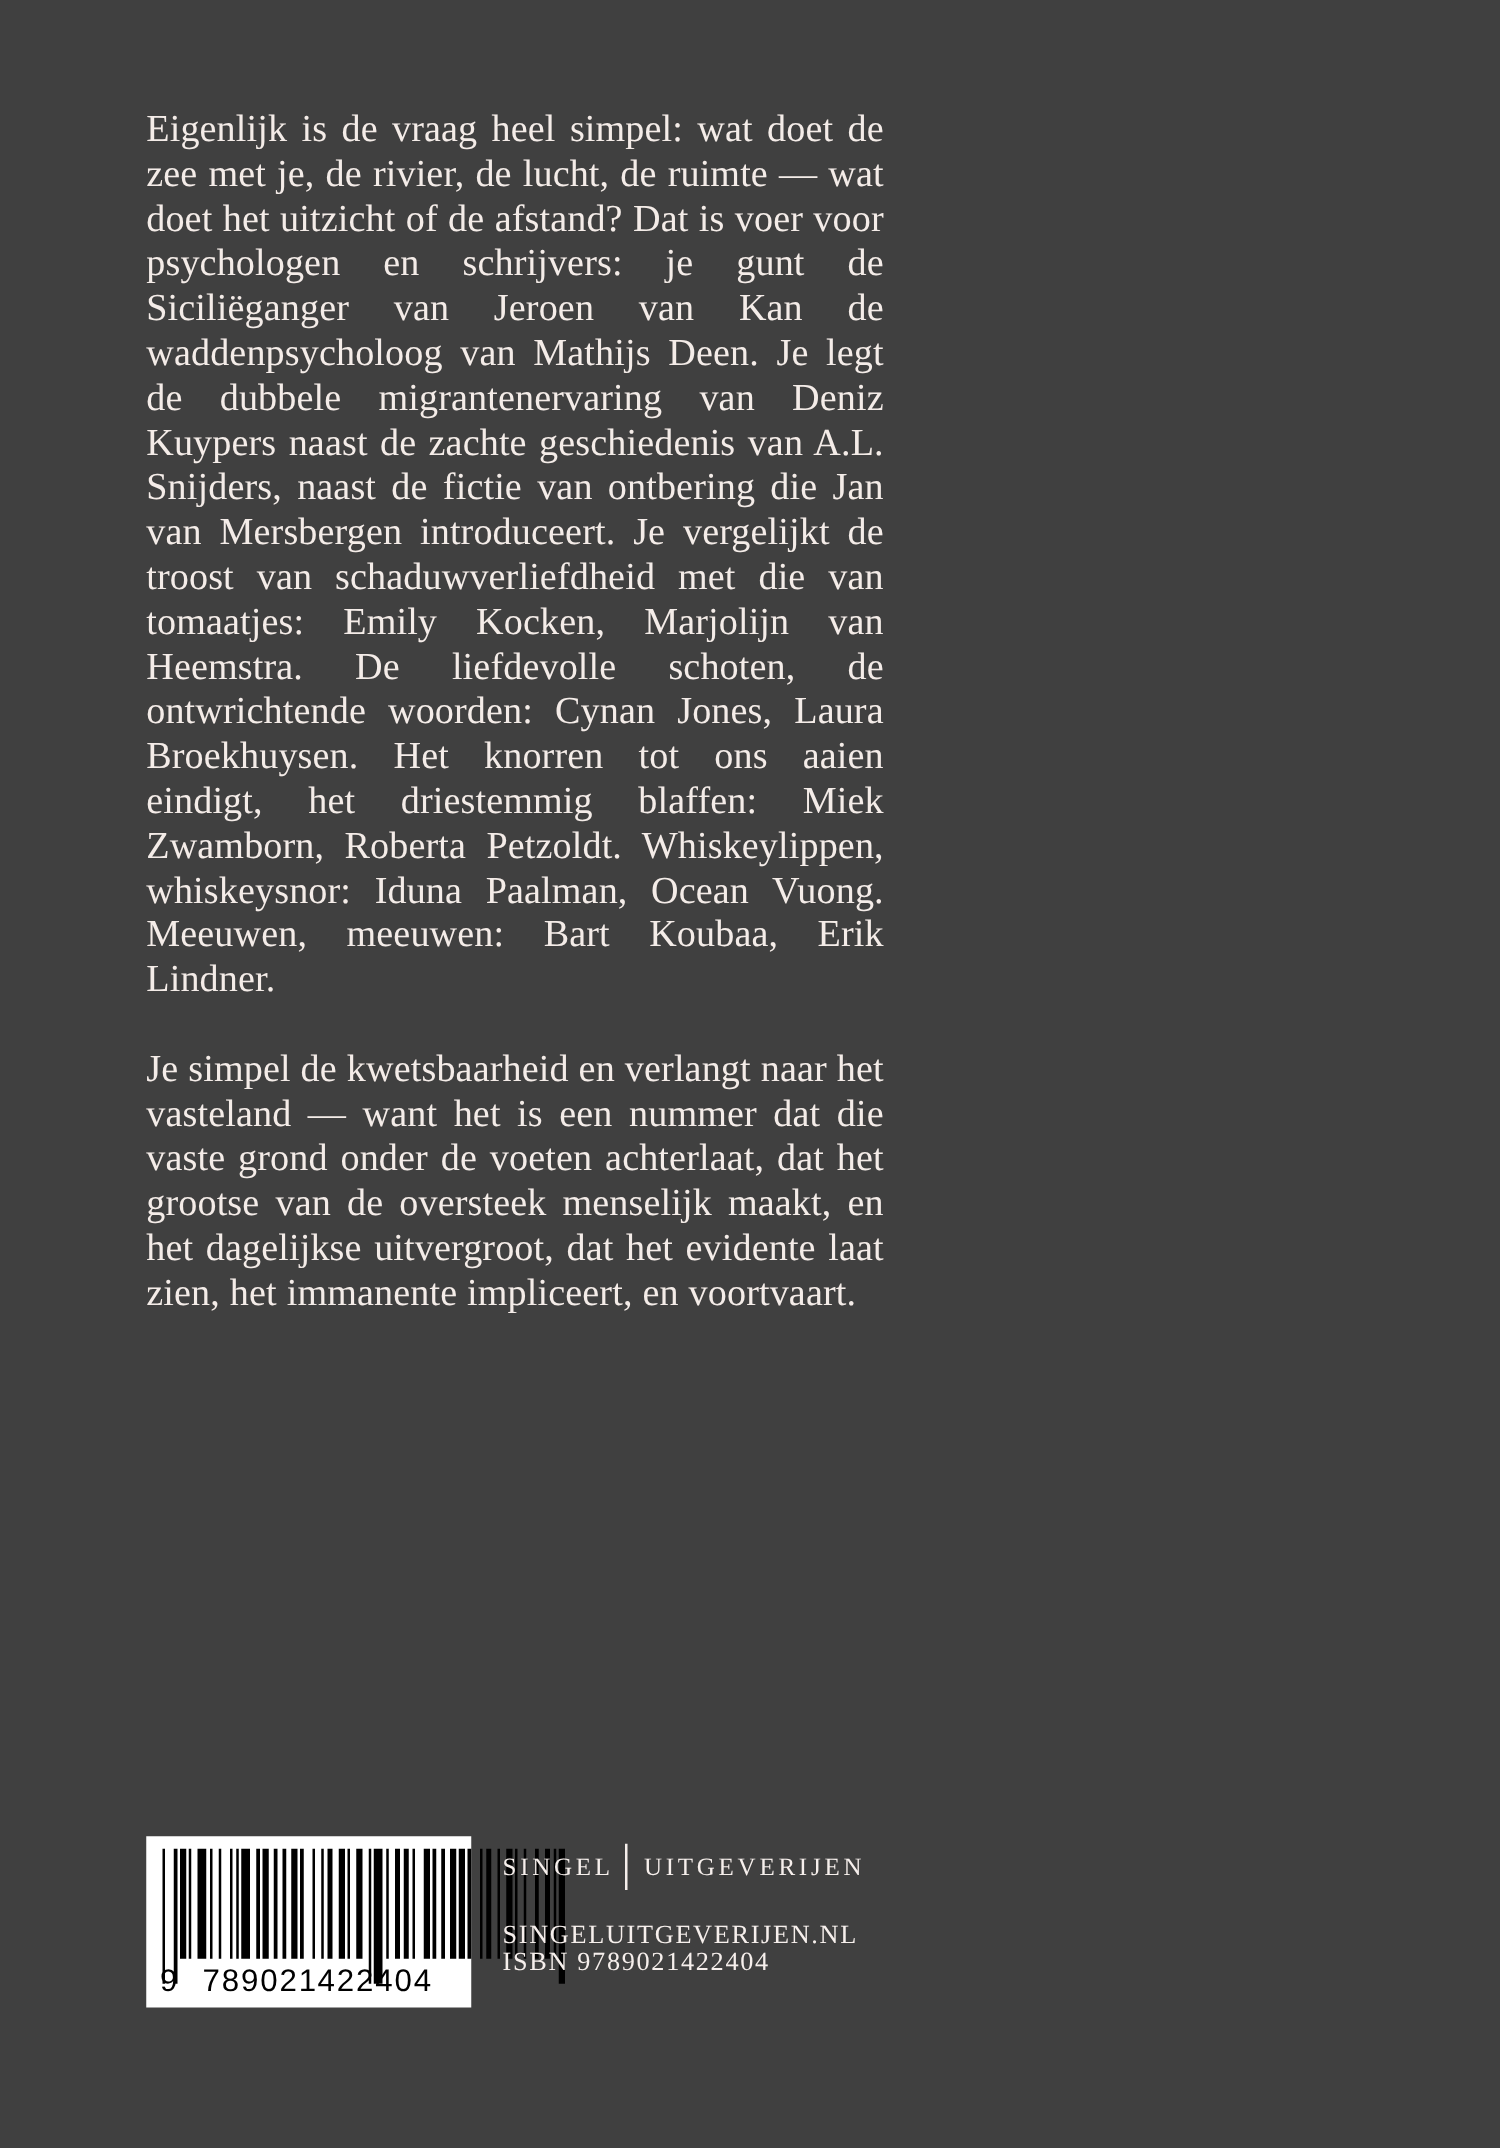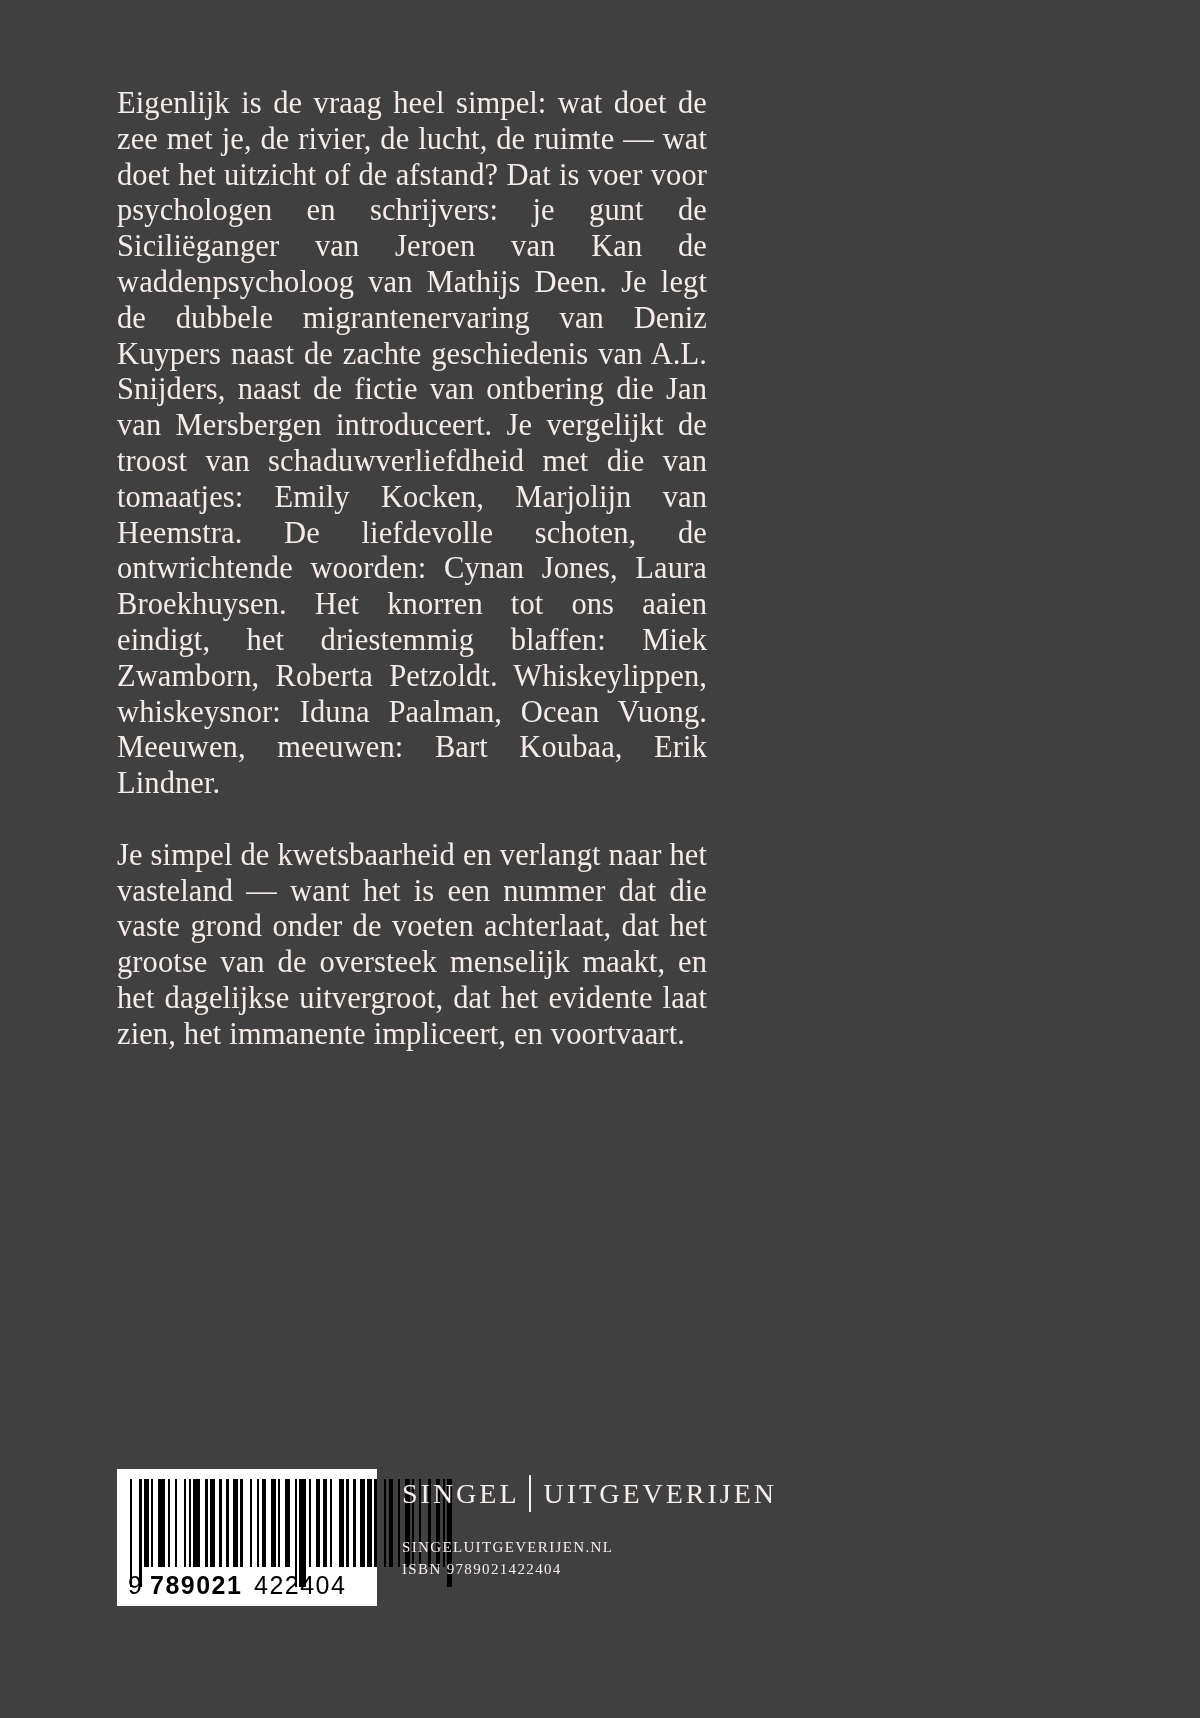--- a/index.html
+++ b/index.html
@@ -92,60 +92,59 @@
     color: #000;
     letter-spacing: 1.5px;
   }
   .barcode-digits .d-left {
     position: absolute;
     left: -2px;
     top: 4px;
   }
   .barcode-digits .d-mid {
     position: absolute;
-    left: 20px;
+    left: 32px;
     top: 4px;
-    font-weight: bold;
   }
   .barcode-digits .d-right {
     position: absolute;
     left: 124px;
     top: 4px;
   }
 
   .publisher {
     position: absolute;
     left: 285px;
     top: 6px;
     width: 360px;
   }
 
   .pub-logo {
     display: flex;
     align-items: center;
     color: #f6efec;
-    font-size: 28px;
+    font-size: 20px;
     letter-spacing: 3.0px;
     font-variant: small-caps;
     line-height: 1;
     white-space: nowrap;
   }
   .pub-logo .pipe {
     display: inline-block;
     width: 2px;
     height: 37px;
     background: #f6efec;
     margin: 0 13px 0 9px;
     flex: none;
   }
 
   .pub-lines {
     margin-top: 24px;
     color: #f6efec;
-    font-size: 15px;
+    font-size: 21px;
     line-height: 22px;
     letter-spacing: 1.35px;
     white-space: nowrap;
   }
   .pub-lines div { white-space: nowrap; }
 </style>
 </head>
 <body>
 
 <div class="cover">

